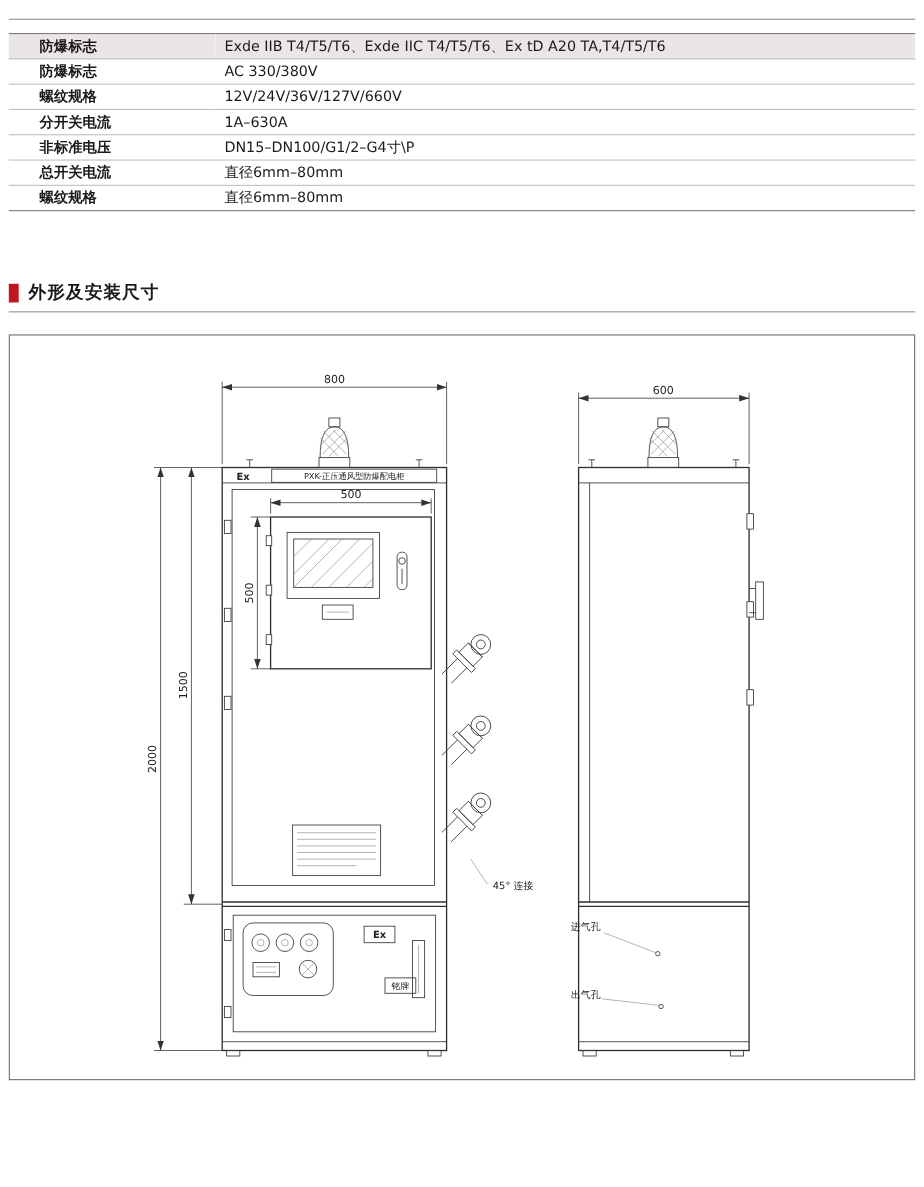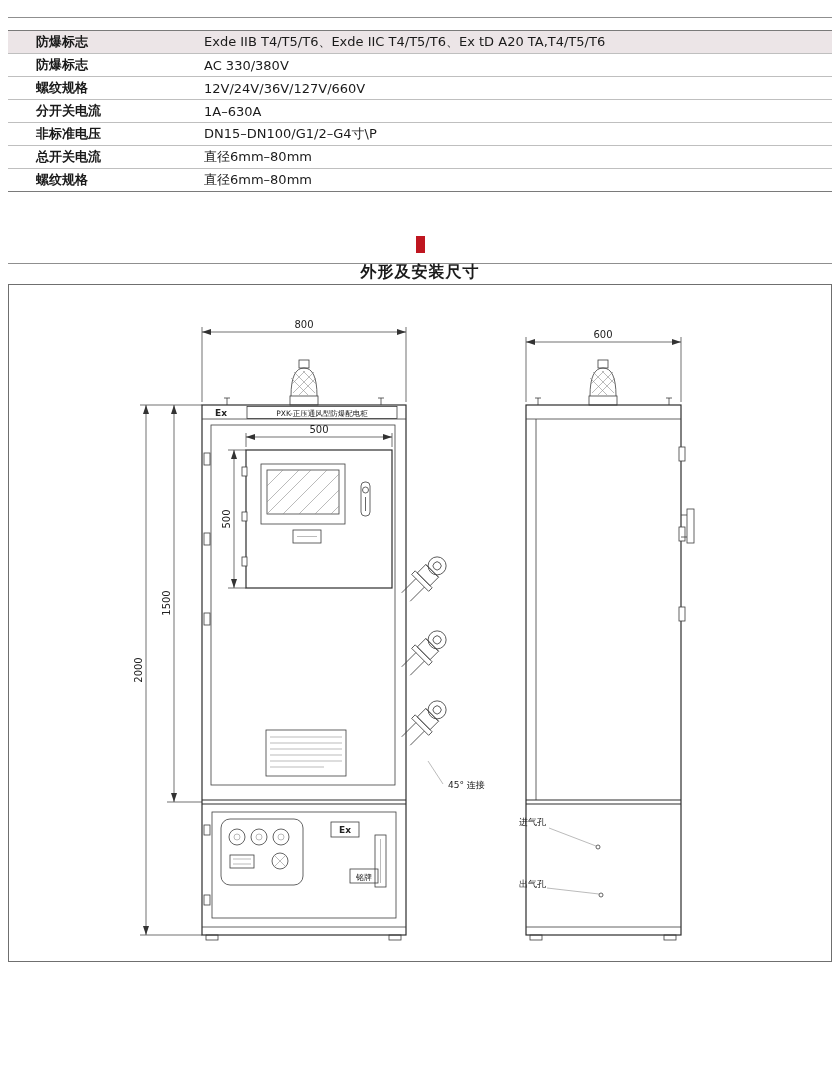--- a/index.html
+++ b/index.html
@@ -7,21 +7,21 @@
   .page{box-sizing:border-box;width:840px;height:1079px;padding:10px 8px 0 8px;}
   .sec-title{display:flex;align-items:center;gap:9px;height:20px;}
   .red-block{width:9px;height:17px;background:#bf1620;flex:0 0 auto;}
   .sec-title h2{font-size:16px;font-weight:bold;margin:0;letter-spacing:1px;}
   .rule{border-top:1px solid #8f8f8f;margin-top:7px;}
   table.params{width:100%;border-collapse:collapse;margin-top:12px;font-size:13px;border-top:1px solid #7a7a7a;}
   table.params td{border-bottom:1px solid #bfbfbf;height:22px;padding:0 8px;vertical-align:middle;}
   table.params td.pl{width:152px;padding-left:28px;font-weight:bold;}
   table.params tr.head{background:#ece5e7;}
   table.params tr:last-child td{border-bottom:1px solid #7a7a7a;}
-  .sec2{margin-top:44px;flex-direction:column;}
+  .sec2{margin-top:64px;}
   .draw-box{margin-top:20px;height:676px;border:1px solid #6f6f6f;position:relative;background:#fff;}
   .draw-box svg{position:absolute;left:0;top:0;width:100%;height:100%;}
   svg text{font-family:"DejaVu Sans","Liberation Sans",sans-serif;fill:#222;}
   .s1{stroke:#2e2e2e;stroke-width:1.2;fill:none;}
   .s2{stroke:#3d3d3d;stroke-width:0.8;fill:none;}
   .s2f{stroke:#3d3d3d;stroke-width:0.8;fill:#fff;}
   .s3{stroke:#8d8d8d;stroke-width:0.6;fill:none;}
   .dim{stroke:#333;stroke-width:0.7;fill:none;}
   .t7{font-size:7.5px;}.t8{font-size:8px;}.t9{font-size:9px;}.t9b{font-size:9px;font-weight:bold;}.t10{font-size:10px;}
 </style>

